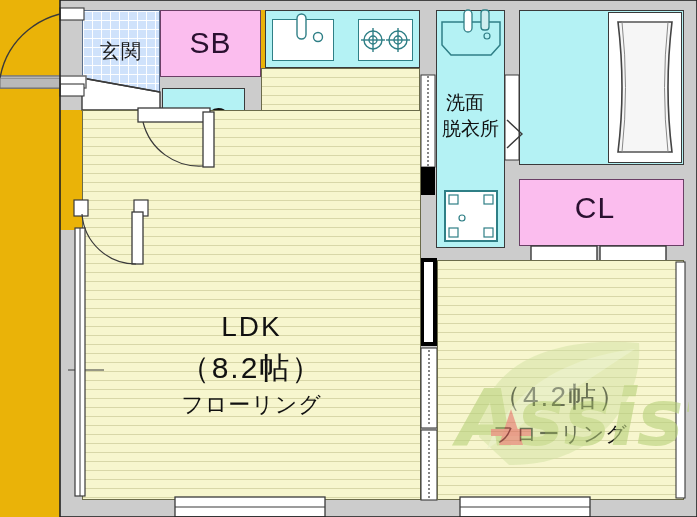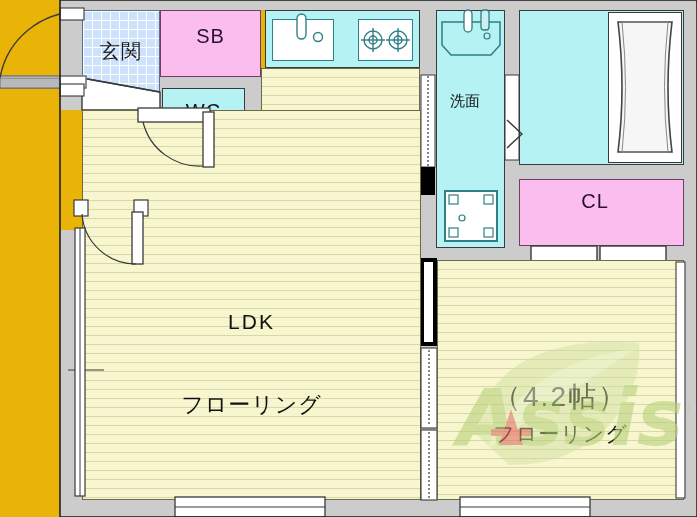--- a/index.html
+++ b/index.html
@@ -49,21 +49,21 @@
 
   .label {
     position: absolute;
     color: #111111;
     text-align: center;
     white-space: pre;
     line-height: 1.18;
     pointer-events: none;
   }
   .lbl-big   { font-size: 31px; letter-spacing: 2px; }
-  .lbl-mid   { font-size: 20px; letter-spacing: 1px; }
+  .lbl-mid   { font-size: 30px; letter-spacing: 1px; }
   .lbl-room  { font-size: 20px; letter-spacing: 1px; }
   .lbl-small { font-size: 17px; letter-spacing: 0px; }
 
   
   .fix {
     position: absolute;
     box-sizing: border-box;
     border: 1.6px solid #2f7f86;
     background: #ffffff;
   }
@@ -164,21 +164,22 @@
   </svg>
   <div class="wall" style="left:328px; top:204px; width:20px; height:42px;"></div>
 
   <svg class="ov">
     <rect x="421" y="75" width="14" height="92" fill="#ffffff" stroke="#3a3a3a" stroke-width="1"></rect>
     <line x1="428" y1="76" x2="428" y2="166" stroke="#3a3a3a" stroke-width="1.2" stroke-dasharray="2,2"></line>
     <rect x="421" y="167" width="14" height="28" fill="#000000"></rect>
   </svg>
 
   <div class="room floor-cyan" style="left:436px; top:10px; width:69px; height:238px;"></div>
-  <div class="label lbl-small" style="left:436px; top:92px; width:58px; font-size:15px;">洗面</div>
+  <div class="label lbl-small" style="left:436px; top:92px; width:58px; font-size:19px;">洗面</div>
+  <div class="label lbl-small" style="left:436px; top:118px; width:69px; font-size:19px;">脱衣所</div>
 
   <svg class="ov">
     <path d="M442,22 L500,22 L500,45 L491,55 L451,55 L442,45 Z" fill="none" stroke="#2f7f86" stroke-width="1.5"></path>
     <rect x="464" y="10" width="8" height="22" rx="4" fill="#ffffff" stroke="#2f7f86" stroke-width="1.3"></rect>
     <rect x="481" y="10" width="8" height="20" rx="3" fill="#cfeef0" stroke="#2f7f86" stroke-width="1.3"></rect>
     <circle cx="487" cy="36" r="3" fill="none" stroke="#2f7f86" stroke-width="1.2"></circle>
   </svg>
 
   <div class="fix" style="left:444px; top:190px; width:54px; height:52px; border-width:2px;"></div>
   <svg class="ov">
@@ -207,21 +208,22 @@
   <div class="label lbl-mid" style="left:519px; top:190px; width:152px; color:#2a1030;">CL</div>
 
   <svg class="ov">
     <rect x="531" y="246" width="66" height="16" fill="#ffffff" stroke="#3a3a3a" stroke-width="1.4"></rect>
     <rect x="600" y="246" width="66" height="16" fill="#ffffff" stroke="#3a3a3a" stroke-width="1.4"></rect>
     <polyline points="543,262 560,285 577,262" fill="#ffffff" stroke="#3a3a3a" stroke-width="1.2"></polyline>
     <polyline points="612,262 629,285 646,262" fill="#ffffff" stroke="#3a3a3a" stroke-width="1.2"></polyline>
   </svg>
 
   <div class="room floor-wood" style="left:82px; top:110px; width:339px; height:390px; border-color:#6b6b4a;"></div>
-  <div class="label lbl-big" style="left:82px; top:310px; width:339px; font-size:21px;">LDK</div>
+  <div class="label lbl-big" style="left:82px; top:310px; width:339px; font-size:28px;">LDK</div>
+  <div class="label lbl-big" style="left:82px; top:350px; width:339px; font-size:30px;">（8.2帖）</div>
   <div class="label lbl-room" style="left:82px; top:392px; width:339px; font-size:22px;">フローリング</div>
 
   <svg class="ov">
     <rect x="138" y="108" width="72" height="14" fill="#ffffff" stroke="#3a3a3a" stroke-width="1.3"></rect>
     <rect x="203" y="112" width="11" height="55" fill="#ffffff" stroke="#3a3a3a" stroke-width="1.3"></rect>
     <path d="M143,122 A58,58 0 0,0 203,166" fill="none" stroke="#3a3a3a" stroke-width="1.2"></path>
   </svg>
 
   <svg class="ov">
     <rect x="74" y="200" width="14" height="16" fill="#ffffff" stroke="#3a3a3a" stroke-width="1.2"></rect>

